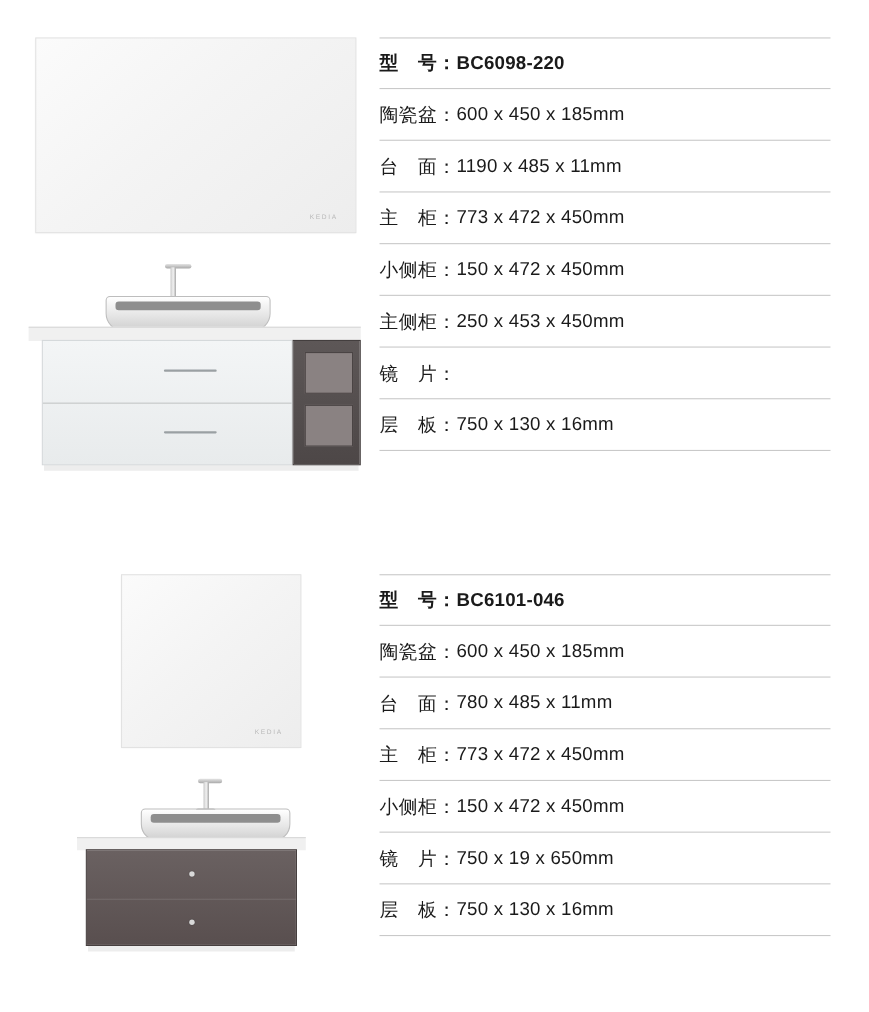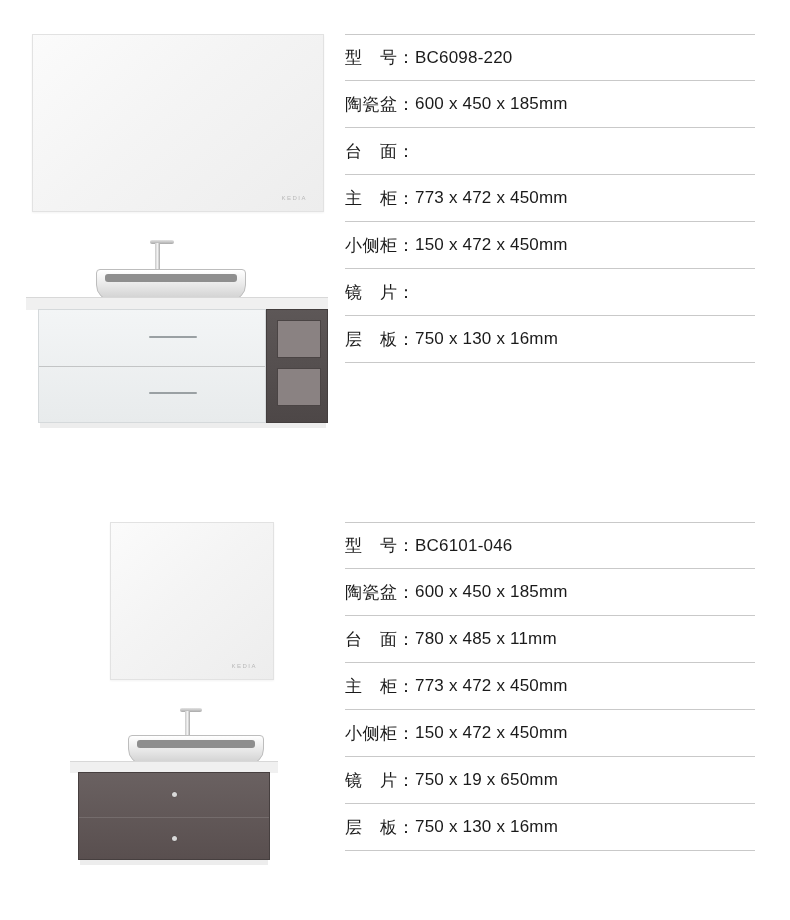--- a/index.html
+++ b/index.html
@@ -143,20 +143,21 @@
   }
   .spec-row {
     display: flex;
     align-items: center;
     border-bottom: 1px solid #c9c9c9;
     height: 47px;
     box-sizing: border-box;
   }
   .spec-row:first-child {
     border-top: 1px solid #c9c9c9;
+    font-weight: bold;
   }
   .spec-label {
     font-size: 17px;
     color: #1a1a1a;
     white-space: nowrap;
     letter-spacing: 0.5px;
   }
   .spec-value {
     font-size: 17px;
     color: #1a1a1a;
@@ -203,28 +204,33 @@
     <div class="spec-row">
       <span class="spec-label">型　号：</span>
       <span class="spec-value">BC6098-220</span>
     </div>
     <div class="spec-row">
       <span class="spec-label">陶瓷盆：</span>
       <span class="spec-value">600 x 450 x 185mm</span>
     </div>
     <div class="spec-row">
       <span class="spec-label">台　面：</span>
+      <span class="spec-value">1190 x 485 x 11mm</span>
     </div>
     <div class="spec-row">
       <span class="spec-label">主　柜：</span>
       <span class="spec-value">773 x 472 x 450mm</span>
     </div>
     <div class="spec-row">
       <span class="spec-label">小侧柜：</span>
       <span class="spec-value">150 x 472 x 450mm</span>
+    </div>
+    <div class="spec-row">
+      <span class="spec-label">主侧柜：</span>
+      <span class="spec-value">250 x 453 x 450mm</span>
     </div>
     <div class="spec-row">
       <span class="spec-label">镜　片：</span>
     </div>
     <div class="spec-row">
       <span class="spec-label">层　板：</span>
       <span class="spec-value">750 x 130 x 16mm</span>
     </div>
   </div>
 </div>

